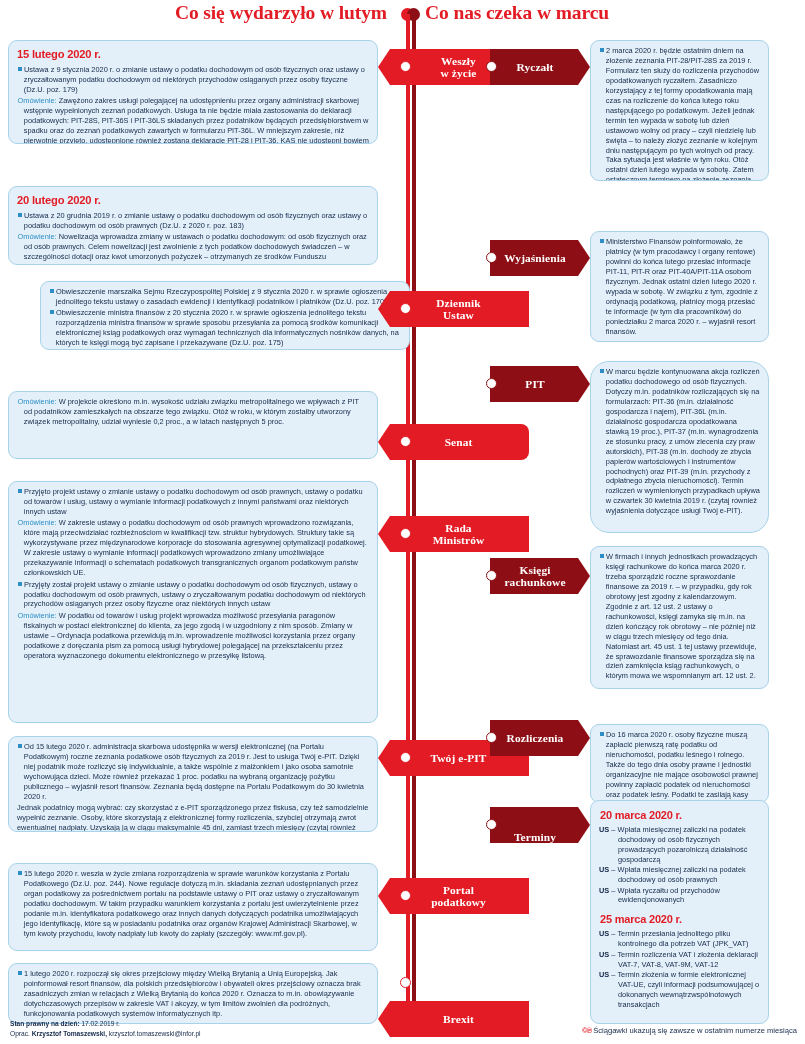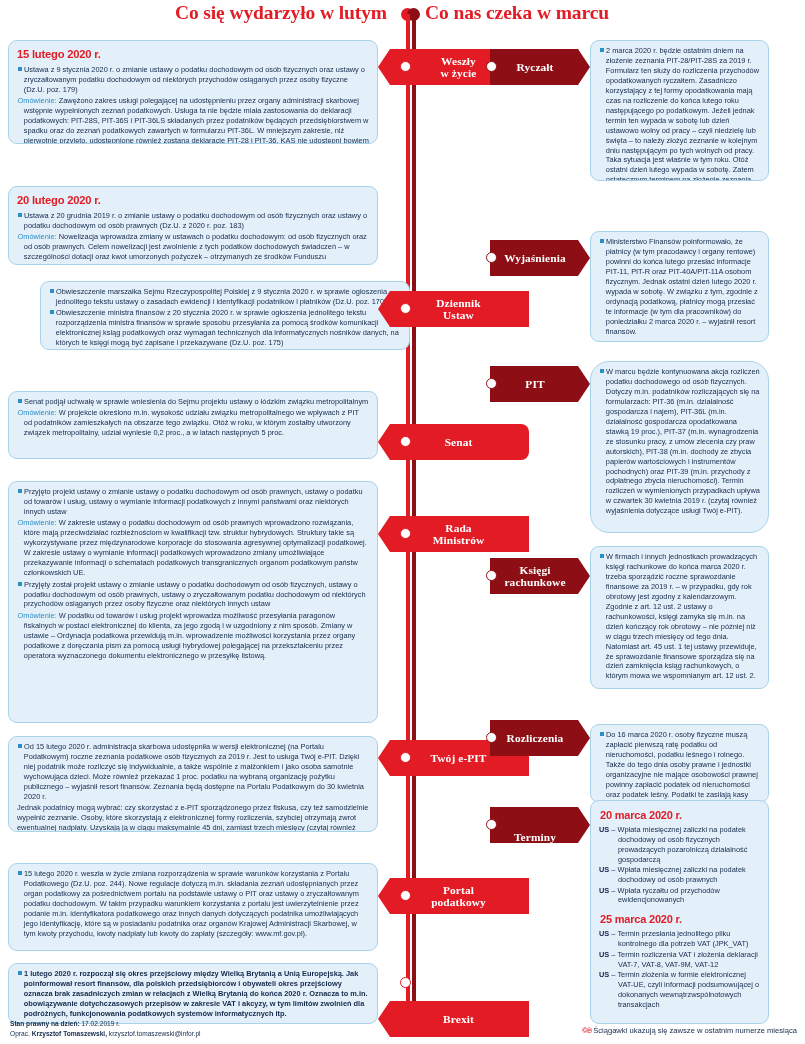--- a/index.html
+++ b/index.html
@@ -181,41 +181,40 @@
   <p class="para"><span class="bullet"></span><span>Ustawa z 20 grudnia 2019 r. o zmianie ustawy o podatku dochodowym od osób fizycznych oraz ustawy o podatku dochodowym od osób prawnych (Dz.U. z 2020 r. poz. 183)</span></p>
   <p class="para"><span class="omow">Omówienie:</span><span> Nowelizacja wprowadza zmiany w ustawach o podatku dochodowym: od osób fizycznych oraz od osób prawnych. Celem nowelizacji jest zwolnienie z tych podatków dochodowych świadczeń – w szczególności dotacji oraz kwot umorzonych pożyczek – otrzymanych ze środków Funduszu Niskoemisyjnego Transportu.</span></p>
 </div>
 
 <div class="card left" style="top:281px; height:69px;margin-left:32px;">
   <p class="para"><span class="bullet"></span><span>Obwieszczenie marszałka Sejmu Rzeczypospolitej Polskiej z 9 stycznia 2020 r. w sprawie ogłoszenia jednolitego tekstu ustawy o zasadach ewidencji i identyfikacji podatników i płatników (Dz.U. poz. 170)</span></p>
   <p class="para"><span class="bullet"></span><span>Obwieszczenie ministra finansów z 20 stycznia 2020 r. w sprawie ogłoszenia jednolitego tekstu rozporządzenia ministra finansów w sprawie sposobu przesyłania za pomocą środków komunikacji elektronicznej ksiąg podatkowych oraz wymagań technicznych dla informatycznych nośników danych, na których te księgi mogą być zapisane i przekazywane (Dz.U. poz. 175)</span></p>
 </div>
 
 <div class="card left" style="top:391px; height:68px;">
-  <p class="para"><span class="bullet"></span><span>Senat podjął uchwałę w sprawie wniesienia do Sejmu projektu ustawy o łódzkim związku metropolitalnym</span></p>
   <p class="para"><span class="omow">Omówienie:</span><span> W projekcie określono m.in. wysokość udziału związku metropolitalnego we wpływach z PIT od podatników zamieszkałych na obszarze tego związku. Otóż w roku, w którym zostałby utworzony związek metropolitalny, udział wyniesie 0,2 proc., a w latach następnych 5 proc.</span></p>
 </div>
 
 <div class="card left" style="top:481px; height:242px;">
   <p class="para"><span class="bullet"></span><span>Przyjęto projekt ustawy o zmianie ustawy o podatku dochodowym od osób prawnych, ustawy o podatku od towarów i usług, ustawy o wymianie informacji podatkowych z innymi państwami oraz niektórych innych ustaw</span></p>
   <p class="para"><span class="omow">Omówienie:</span><span> W zakresie ustawy o podatku dochodowym od osób prawnych wprowadzono rozwiązania, które mają przeciwdziałać rozbieżnościom w kwalifikacji tzw. struktur hybrydowych. Struktury takie są wykorzystywane przez międzynarodowe korporacje do stosowania agresywnej optymalizacji podatkowej. W zakresie ustawy o wymianie informacji podatkowych wprowadzono zmiany umożliwiające przekazywanie informacji o schematach podatkowych transgranicznych organom podatkowym państw członkowskich UE.</span></p>
   <p class="para"><span class="bullet"></span><span>Przyjęty został projekt ustawy o zmianie ustawy o podatku dochodowym od osób fizycznych, ustawy o podatku dochodowym od osób prawnych, ustawy o zryczałtowanym podatku dochodowym od niektórych przychodów osiąganych przez osoby fizyczne oraz niektórych innych ustaw</span></p>
   <p class="para"><span class="omow">Omówienie:</span><span> W podatku od towarów i usług projekt wprowadza możliwość przesyłania paragonów fiskalnych w postaci elektronicznej do klienta, za jego zgodą i w uzgodniony z nim sposób. Zmiany w ustawie – Ordynacja podatkowa przewidują m.in. wprowadzenie możliwości korzystania przez organy podatkowe z doręczania pism za pomocą usługi hybrydowej polegającej na przekształceniu przez operatora wyznaczonego dokumentu elektronicznego w przesyłkę listową.</span></p>
 </div>
 
 <div class="card left" style="top:736px; height:96px;">
   <p class="para"><span class="bullet"></span><span>Od 15 lutego 2020 r. administracja skarbowa udostępniła w wersji elektronicznej (na Portalu Podatkowym) roczne zeznania podatkowe osób fizycznych za 2019 r. Jest to usługa Twój e-PIT. Dzięki niej podatnik może rozliczyć się indywidualnie, a także wspólnie z małżonkiem i jako osoba samotnie wychowująca dzieci. Może również przekazać 1 proc. podatku na wybraną organizację pożytku publicznego – wyjaśnił resort finansów. Zeznania będą dostępne na Portalu Podatkowym do 30 kwietnia 2020 r.</span></p>
   <p class="para" style="text-indent:0; padding-left:0;"><span>Jednak podatnicy mogą wybrać: czy skorzystać z e-PIT sporządzonego przez fiskusa, czy też samodzielnie wypełnić zeznanie. Osoby, które skorzystają z elektronicznej formy rozliczenia, szybciej otrzymają zwrot ewentualnej nadpłaty. Uzyskają ją w ciągu maksymalnie 45 dni, zamiast trzech miesięcy (czytaj również wyjaśnienia poniżej).</span></p>
 </div>
 
 <div class="card left" style="top:863px; height:88px;">
   <p class="para"><span class="bullet"></span><span>15 lutego 2020 r. weszła w życie zmiana rozporządzenia w sprawie warunków korzystania z Portalu Podatkowego (Dz.U. poz. 244). Nowe regulacje dotyczą m.in. składania zeznań udostępnianych przez organ podatkowy za pośrednictwem portalu na podstawie ustawy o PIT oraz ustawy o zryczałtowanym podatku dochodowym. W takim przypadku warunkiem korzystania z portalu jest uwierzytelnienie przez podanie m.in. identyfikatora podatkowego oraz innych danych dotyczących podatnika umożliwiających jego identyfikację, które są w posiadaniu podatnika oraz organów Krajowej Administracji Skarbowej, w tym kwoty przychodu, kwoty nadpłaty lub kwoty do zapłaty (szczegóły: www.mf.gov.pl).</span></p>
 </div>
 
-<div class="card left" style="top:963px; height:61px;font-weight:bold;">
+<div class="card left" style="top:963px; height:61px;">
   <p class="para"><span class="bullet"></span><span>1 lutego 2020 r. rozpoczął się okres przejściowy między Wielką Brytanią a Unią Europejską. Jak poinformował resort finansów, dla polskich przedsiębiorców i obywateli okres przejściowy oznacza brak zasadniczych zmian w relacjach z Wielką Brytanią do końca 2020 r. Oznacza to m.in. obowiązywanie dotychczasowych przepisów w zakresie VAT i akcyzy, w tym limitów zwolnień dla podróżnych, funkcjonowania podatkowych systemów informatycznych itp.</span></p>
 </div>
 
 <div class="card right" style="top:40px; height:141px;">
   <p class="para"><span class="bullet"></span><span>2 marca 2020 r. będzie ostatnim dniem na złożenie zeznania PIT-28/PIT-28S za 2019 r. Formularz ten służy do rozliczenia przychodów opodatkowanych ryczałtem. Zasadniczo korzystający z tej formy opodatkowania mają czas na rozliczenie do końca lutego roku następującego po podatkowym. Jeżeli jednak termin ten wypada w sobotę lub dzień ustawowo wolny od pracy – czyli niedzielę lub święta – to należy złożyć zeznanie w kolejnym dniu następującym po tych wolnych od pracy. Taka sytuacja jest właśnie w tym roku. Otóż ostatni dzień lutego wypada w sobotę. Zatem ostatecznym terminem na złożenie zeznania PIT-28/PIT-28S za ubiegły rok będzie 2 marca 2020 r.</span></p>
 </div>
 
 <div class="card right" style="top:231px; height:111px;">
   <p class="para"><span class="bullet"></span><span>Ministerstwo Finansów poinformowało, że płatnicy (w tym pracodawcy i organy rentowe) powinni do końca lutego przesłać informacje PIT-11, PIT-R oraz PIT-40A/PIT-11A osobom fizycznym. Jednak ostatni dzień lutego 2020 r. wypada w sobotę. W związku z tym, zgodnie z ordynacją podatkową, płatnicy mogą przesłać te informacje (w tym dla pracowników) do poniedziałku 2 marca 2020 r. – wyjaśnił resort finansów.</span></p>
 </div>

